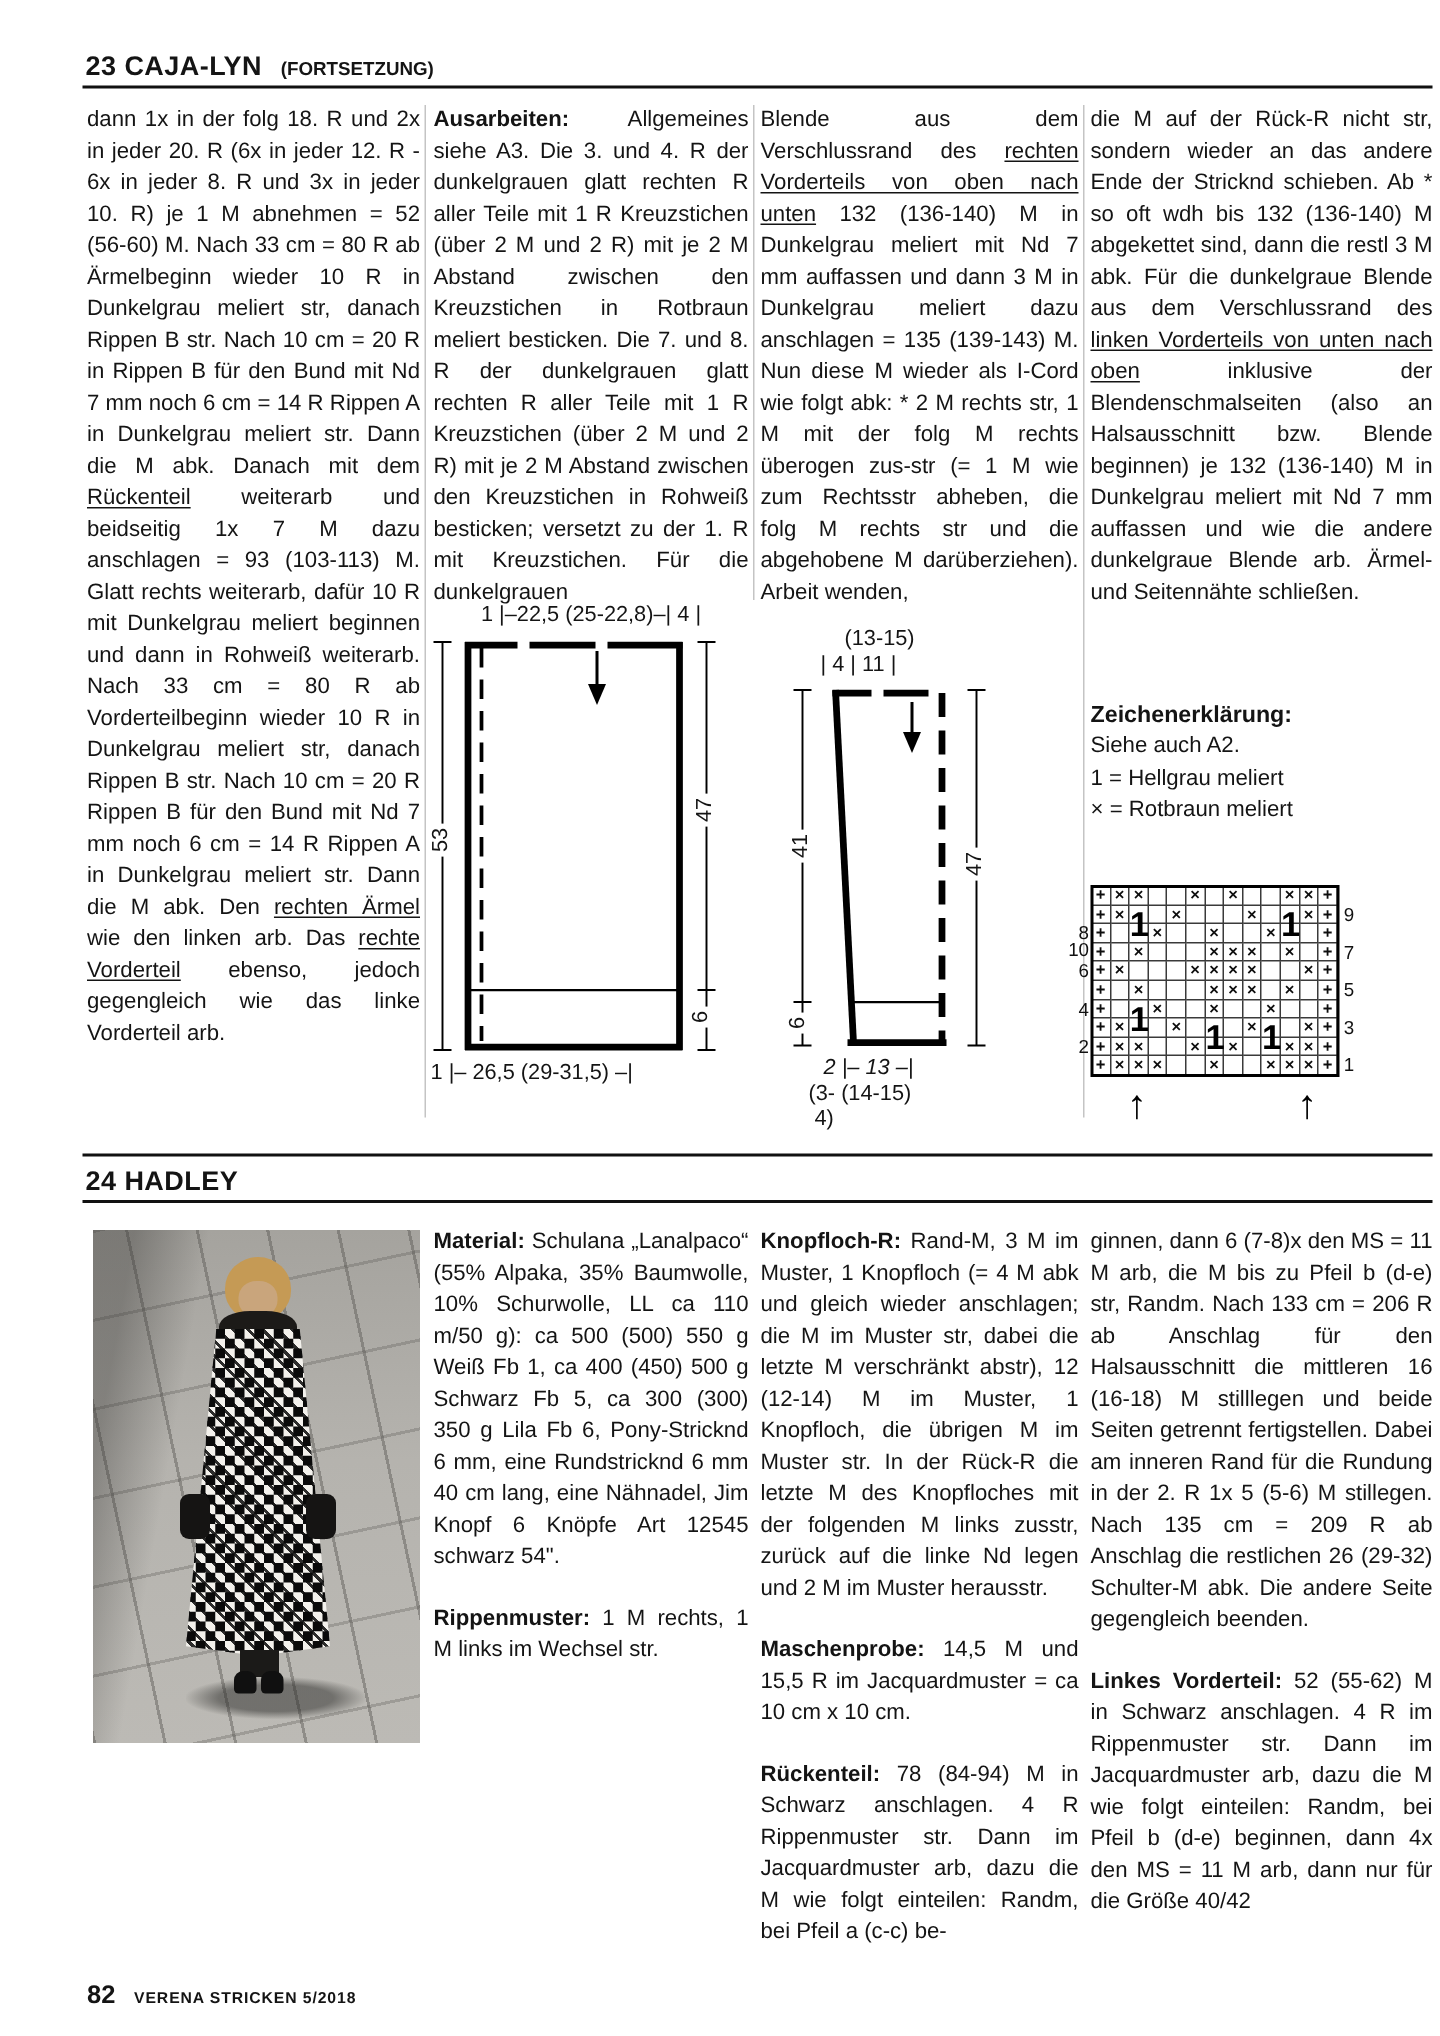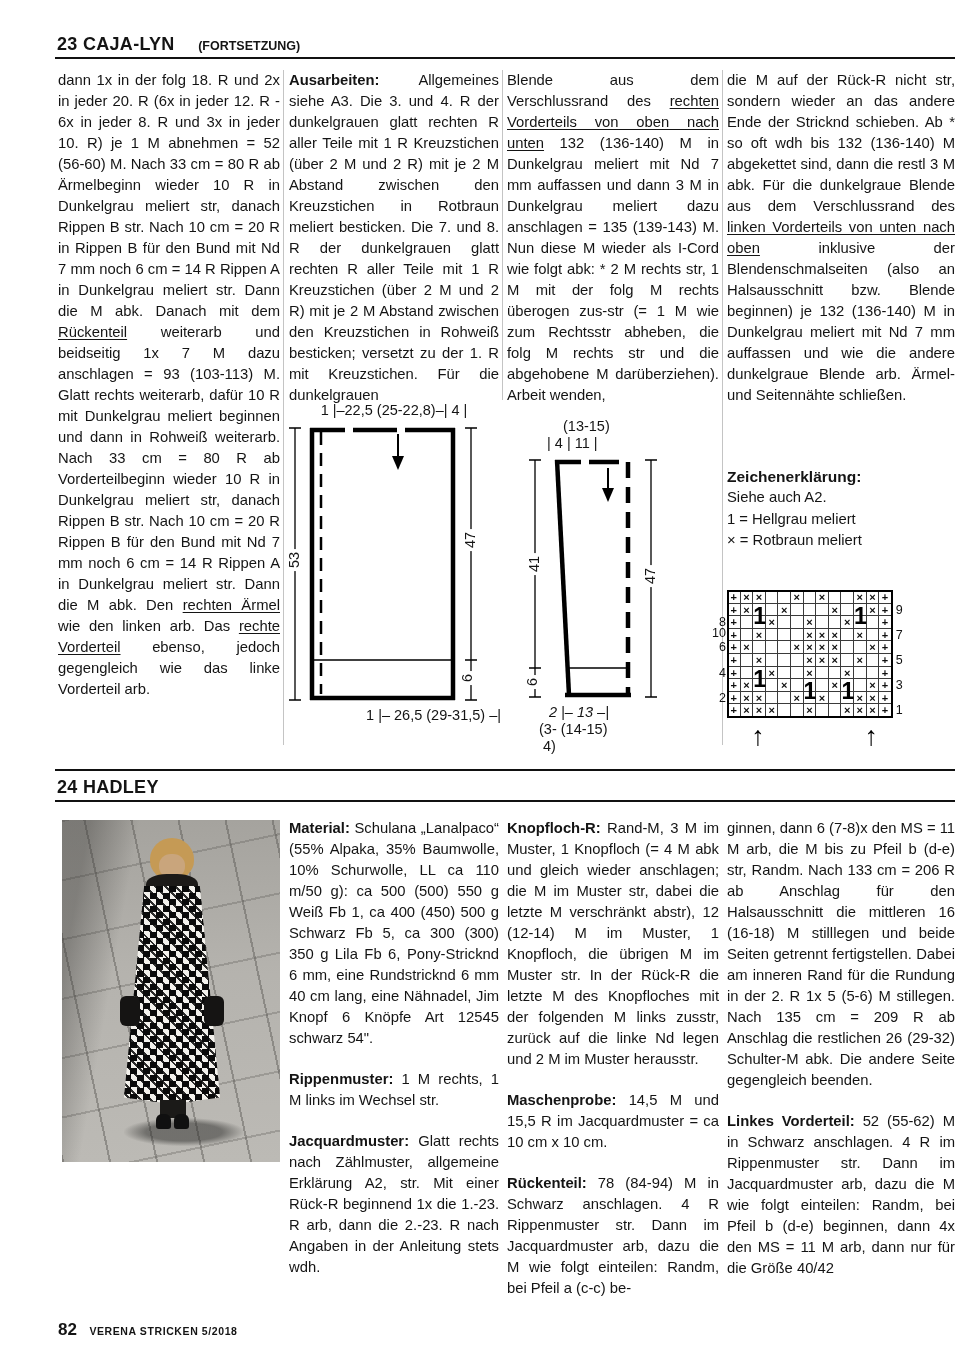--- a/index.html
+++ b/index.html
@@ -5,35 +5,35 @@
   html,body { margin:0; padding:0; background:#e8e8e8; }
   .page {
     position:relative; width:960px; height:1357px; margin:0 auto;
     background:#fff; overflow:hidden;
     font-family:"Liberation Sans","DejaVu Sans",sans-serif;
     color:#141414;
   }
   .hrule { position:absolute; left:55px; width:900px; background:#111; }
   .sec-header { position:absolute; left:57px; font-weight:700; white-space:nowrap; }
   .sec-header .h-num { font-size:18px; letter-spacing:.3px; }
-  .sec-header .h-suffix { font-size:12.5px; margin-left:19px; }
+  .sec-header .h-suffix { font-size:12.5px; margin-left:8px; }
   .colrule { position:absolute; width:1px; background:#c4c4c4; }
 
   .text-col { position:absolute; font-size:14.8px; line-height:21px; text-align:justify; }
   .text-col p { margin:0 0 20px 0; }
   .text-col b { font-weight:700; }
   .text-col u { text-underline-offset:2px; }
 
   .legend { position:absolute; font-size:14.8px; line-height:21.4px; }
   .legend .lg-title { font-weight:700; font-size:15.5px; }
 
   .schematic { position:absolute; }
   .schematic svg { position:absolute; left:0; top:0; }
   .dim-top { position:absolute; top:0; left:0; right:0; text-align:center; font-size:14.5px; white-space:nowrap; }
-  .dim-bottom { position:absolute; left:0; right:0; text-align:right; font-size:14.5px; white-space:nowrap; }
+  .dim-bottom { position:absolute; left:0; right:0; text-align:left; font-size:14.5px; white-space:nowrap; }
   .dim-line { position:absolute; font-size:14.5px; white-space:nowrap; }
   .rot { position:absolute; font-size:14.5px; background:#fff; padding:0 3px; transform:rotate(-90deg); transform-origin:center; white-space:nowrap; }
 
   .chart { position:absolute; }
   .chart .cell { position:absolute; width:12.6px; height:12.6px; box-sizing:border-box;
     border-right:1px solid #3a3a3a; border-bottom:1px solid #3a3a3a;
     font-size:11px; font-weight:700; text-align:center; line-height:12px; color:#0d0d0d; }
   .chart .frame { position:absolute; box-sizing:border-box; border:2px solid #000; }
   .chart .one { position:absolute; width:12.6px; height:25.2px; font-size:23px; font-weight:700;
     text-align:center; line-height:25px; color:#000; }
@@ -308,21 +308,20 @@
     <div class="cuff-left"></div>
     <div class="cuff-right"></div>
     <div class="legs"></div>
     <div class="shoe-l"></div>
     <div class="shoe-r"></div>
   </div>
 
   <div class="text-col" style="left:289px;top:818px;width:210px;">
       <p><b>Material: </b>Schulana „Lanalpaco“ (55% Alpaka, 35% Baumwolle, 10% Schurwolle, LL ca 110 m/50 g): ca 500 (500) 550 g Weiß Fb 1, ca 400 (450) 500 g Schwarz Fb 5, ca 300 (300) 350 g Lila Fb 6, Pony-Stricknd 6 mm, eine Rundstricknd 6 mm 40 cm lang, eine Nähnadel, Jim Knopf 6 Knöpfe Art 12545 schwarz 54".</p>
       <p><b>Rippenmuster: </b>1 M rechts, 1 M links im Wechsel str.</p>
-      <p><b>Jacquardmuster: </b>Glatt rechts nach Zählmuster, allgemeine Erklärung A2, str. Mit einer Rück-R beginnend 1x die 1.-23. R arb, dann die 2.-23. R nach Angaben in der Anleitung stets wdh.</p>
     </div>
   <div class="text-col" style="left:507px;top:818px;width:212px;">
       <p><b>Knopfloch-R: </b>Rand-M, 3 M im Muster, 1 Knopfloch (= 4 M abk und gleich wieder anschlagen; die M im Muster str, dabei die letzte M verschränkt abstr), 12 (12-14) M im Muster, 1 Knopfloch, die übrigen M im Muster str. In der Rück-R die letzte M des Knopfloches mit der folgenden M links zusstr, zurück auf die linke Nd legen und 2 M im Muster herausstr.</p>
       <p><b>Maschenprobe: </b>14,5 M und 15,5 R im Jacquardmuster = ca 10 cm x 10 cm.</p>
       <p><b>Rückenteil: </b>78 (84-94) M in Schwarz anschlagen. 4 R Rippenmuster str. Dann im Jacquardmuster arb, dazu die M wie folgt einteilen: Randm, bei Pfeil a (c-c) be-</p>
     </div>
   <div class="text-col" style="left:727px;top:818px;width:228px;">
       <p>ginnen, dann 6 (7-8)x den MS = 11 M arb, die M bis zu Pfeil b (d-e) str, Randm. Nach 133 cm = 206 R ab Anschlag für den Halsausschnitt die mittleren 16 (16-18) M stilllegen und beide Seiten getrennt fertigstellen. Dabei am inneren Rand für die Rundung in der 2. R 1x 5 (5-6) M stillegen. Nach 135 cm = 209 R ab Anschlag die restlichen 26 (29-32) Schulter-M abk. Die andere Seite gegengleich beenden.</p>
       <p><b>Linkes Vorderteil: </b>52 (55-62) M in Schwarz anschlagen. 4 R im Rippenmuster str. Dann im Jacquardmuster arb, dazu die M wie folgt einteilen: Randm, bei Pfeil b (d-e) beginnen, dann 4x den MS = 11 M arb, dann nur für die Größe 40/42</p>
     </div>

